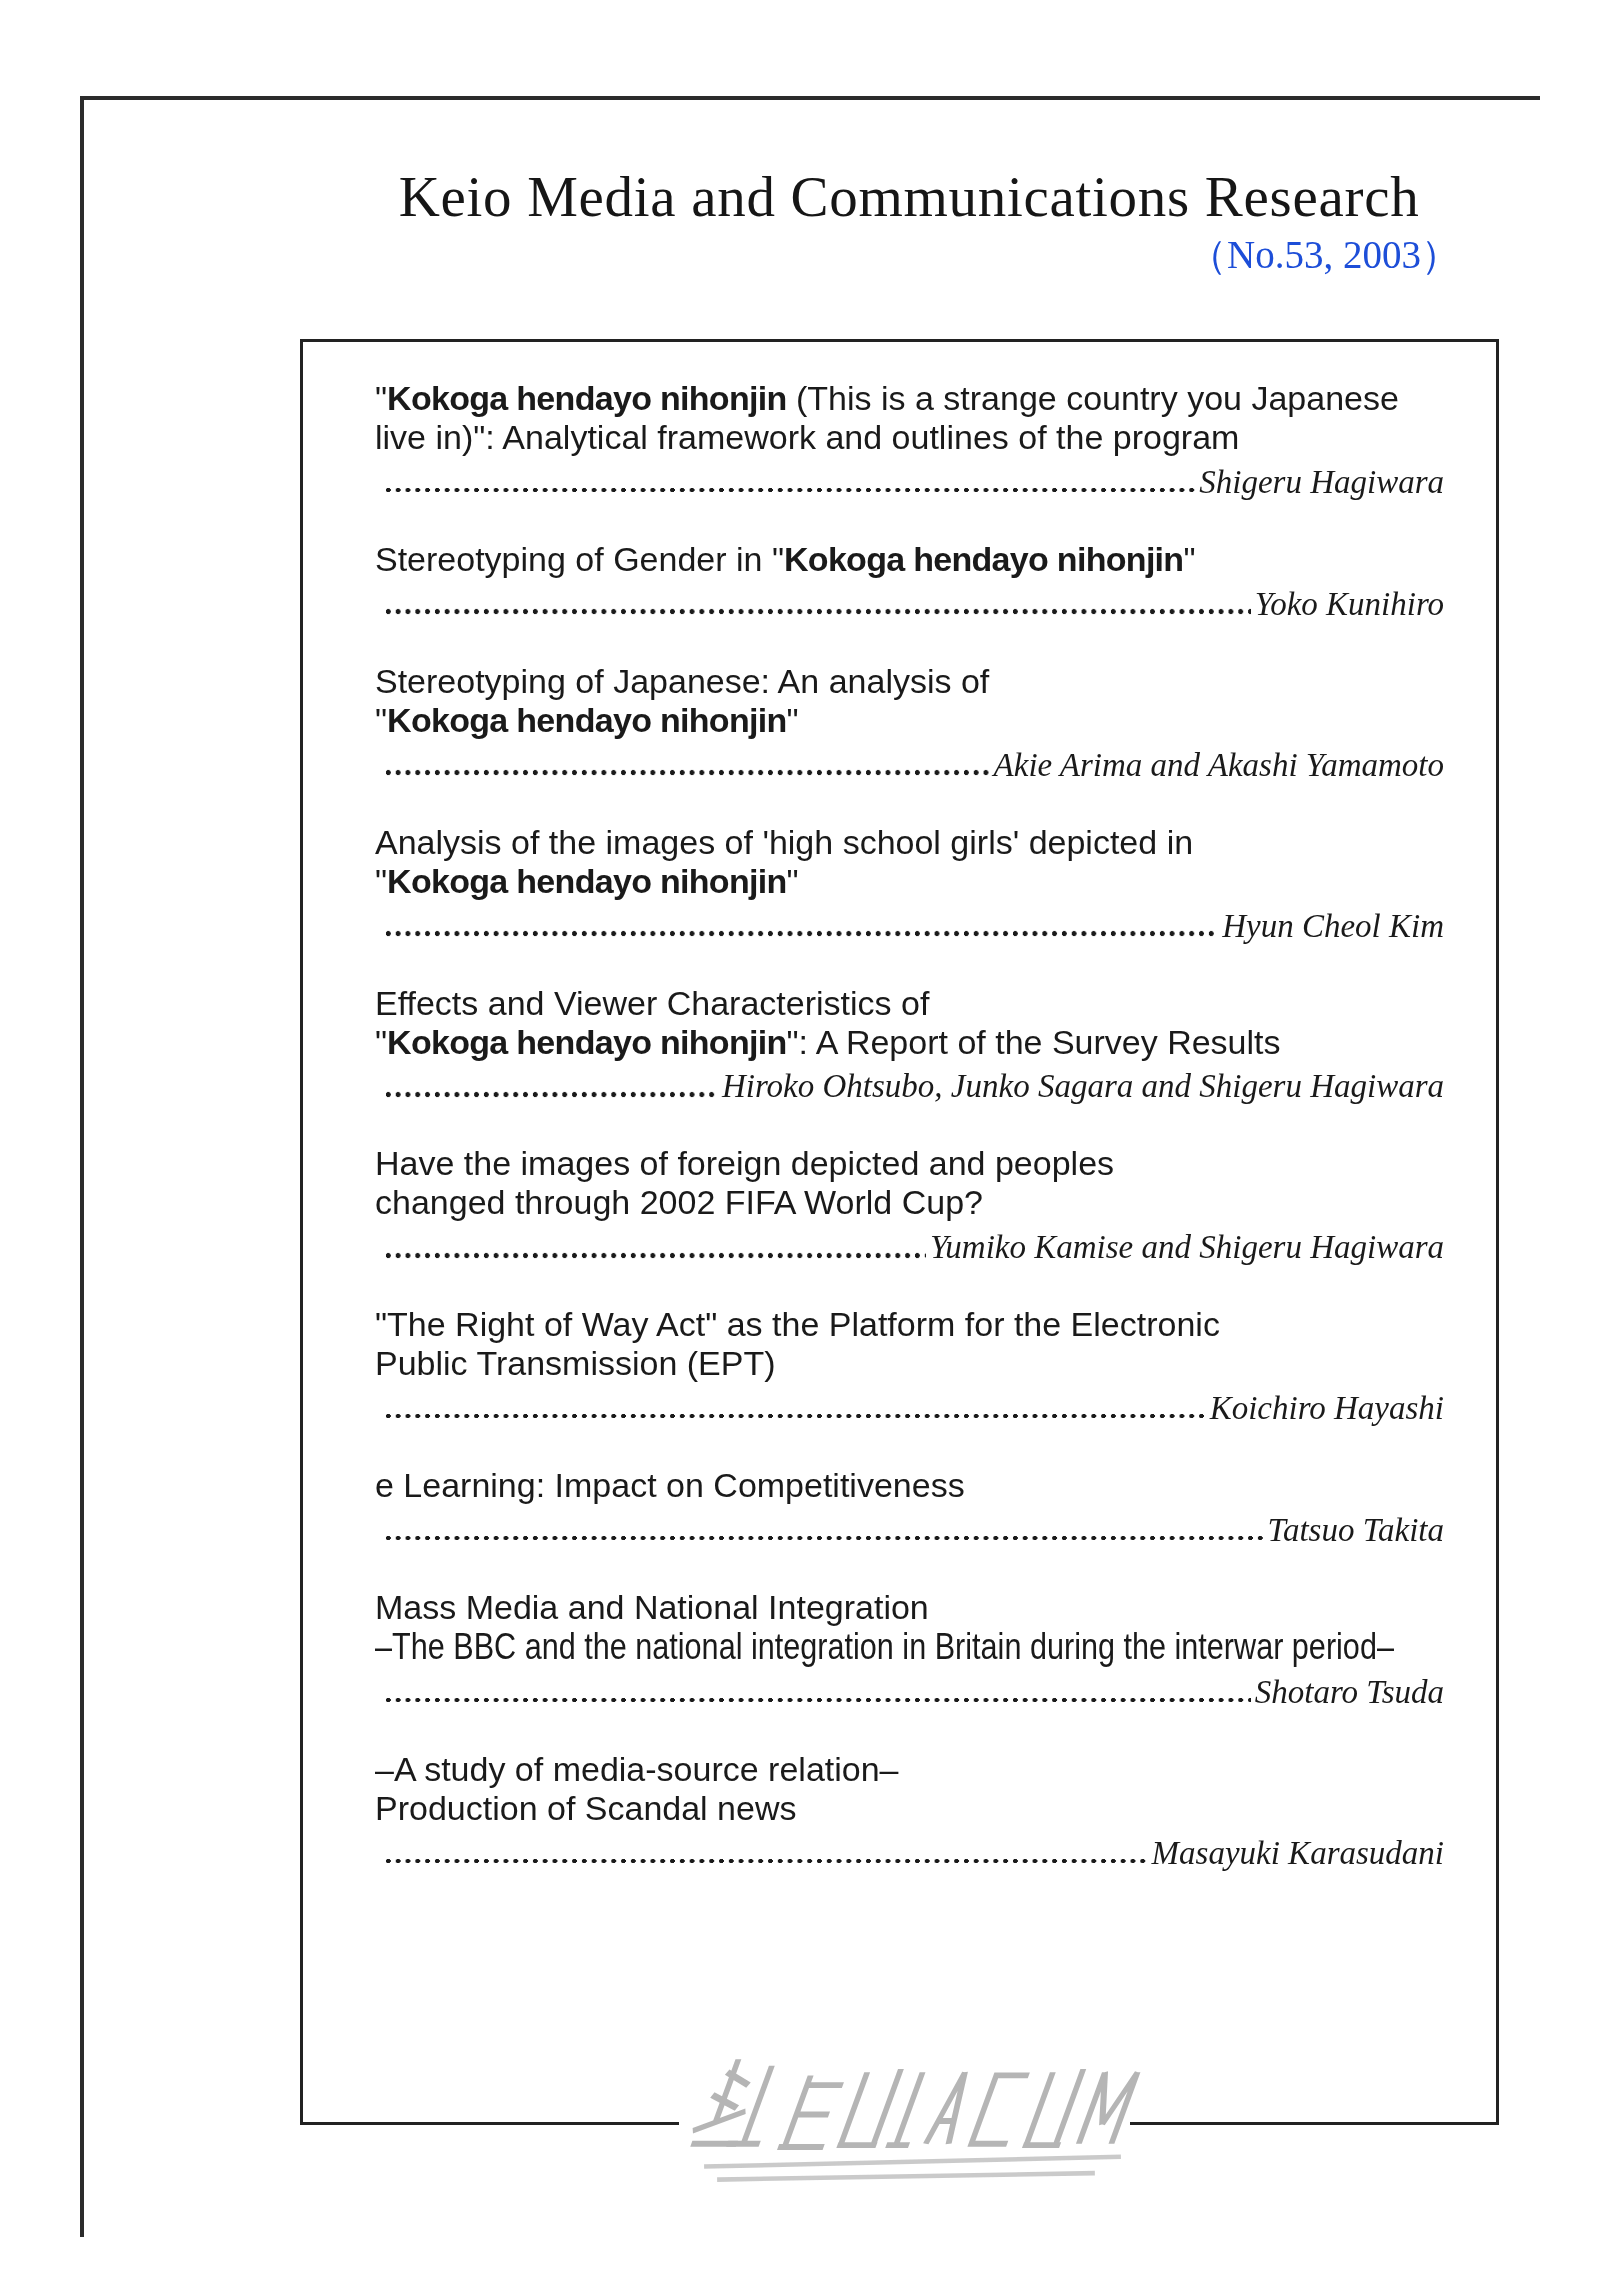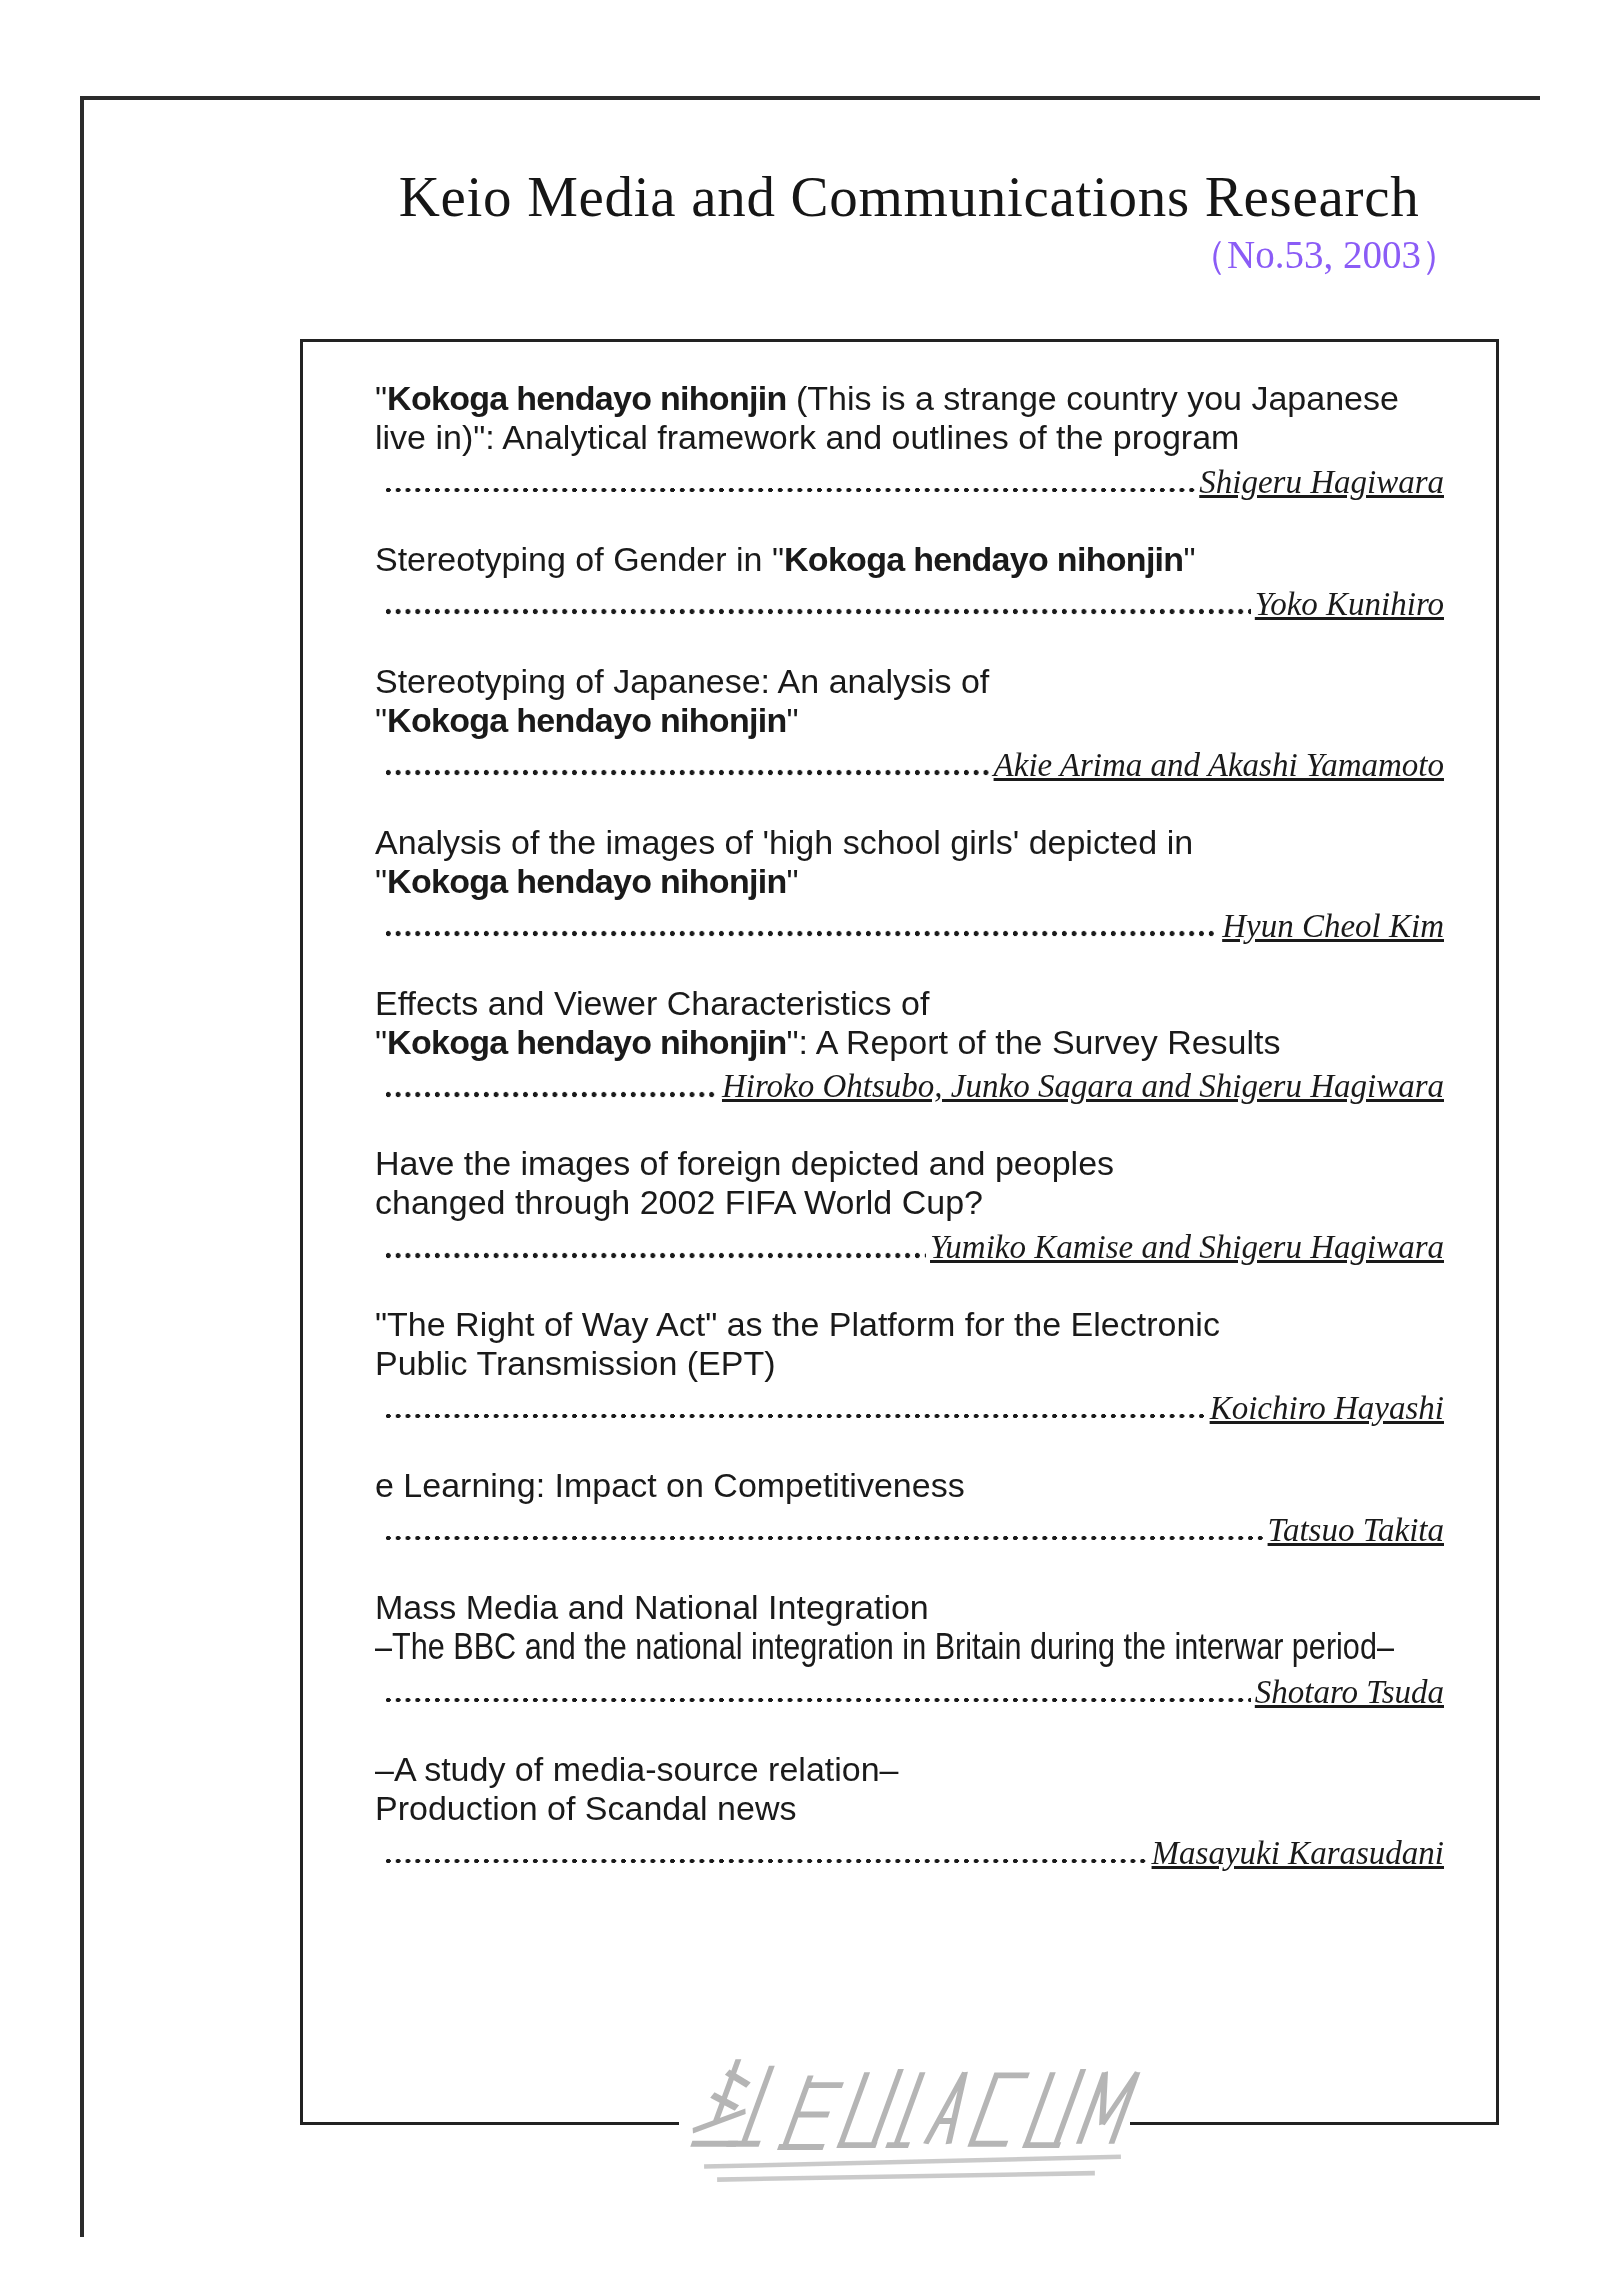--- a/index.html
+++ b/index.html
@@ -20,21 +20,21 @@
     position:absolute;left:365px;top:164px;width:1088px;
     text-align:center;
     font-family:"Liberation Serif",serif;
     font-weight:normal;font-size:57px;line-height:65px;
     letter-spacing:0.7px;color:#161616;white-space:nowrap;
   }
   .issue{
     position:absolute;left:365px;top:229px;width:1095px;
     text-align:right;
     font-family:"Liberation Serif",serif;
-    font-size:39px;line-height:52px;color:#8b5cf6;white-space:nowrap;
+    font-size:39px;line-height:52px;color:#1d4ed8;white-space:nowrap;
   }
 
   
   .toc-box{
     position:absolute;left:300px;top:339px;width:1199px;height:1786px;
     border:3.9px solid #222;box-sizing:border-box;background:transparent;
   }
   .toc-list{
     position:absolute;left:375px;top:379px;width:1069px;
   }
@@ -45,21 +45,20 @@
   }
   .it{font-weight:700;letter-spacing:-0.7px;}
   .cond-wrap{white-space:nowrap;}
   .cond{
     display:inline-block;font-size:36px;line-height:39px;
     transform:scaleX(0.85);transform-origin:left center;white-space:nowrap;
   }
   .aline{
     display:flex;align-items:flex-end;margin-top:3.9px;height:40px;
     padding-left:10.4px;
-    text-decoration:underline;
   }
   .leader{
     flex:1;height:6.5px;margin-bottom:7.8px;
     background-image:radial-gradient(circle at 3.3px 3.3px,#1a1a1a 2.2px,rgba(0,0,0,0) 2.6px);
     background-size:9.8px 6.5px;background-repeat:repeat-x;
   }
   .author{
     font-family:"Liberation Serif",serif;font-style:italic;
     font-size:33px;line-height:38px;padding-left:3.9px;white-space:nowrap;
   }

